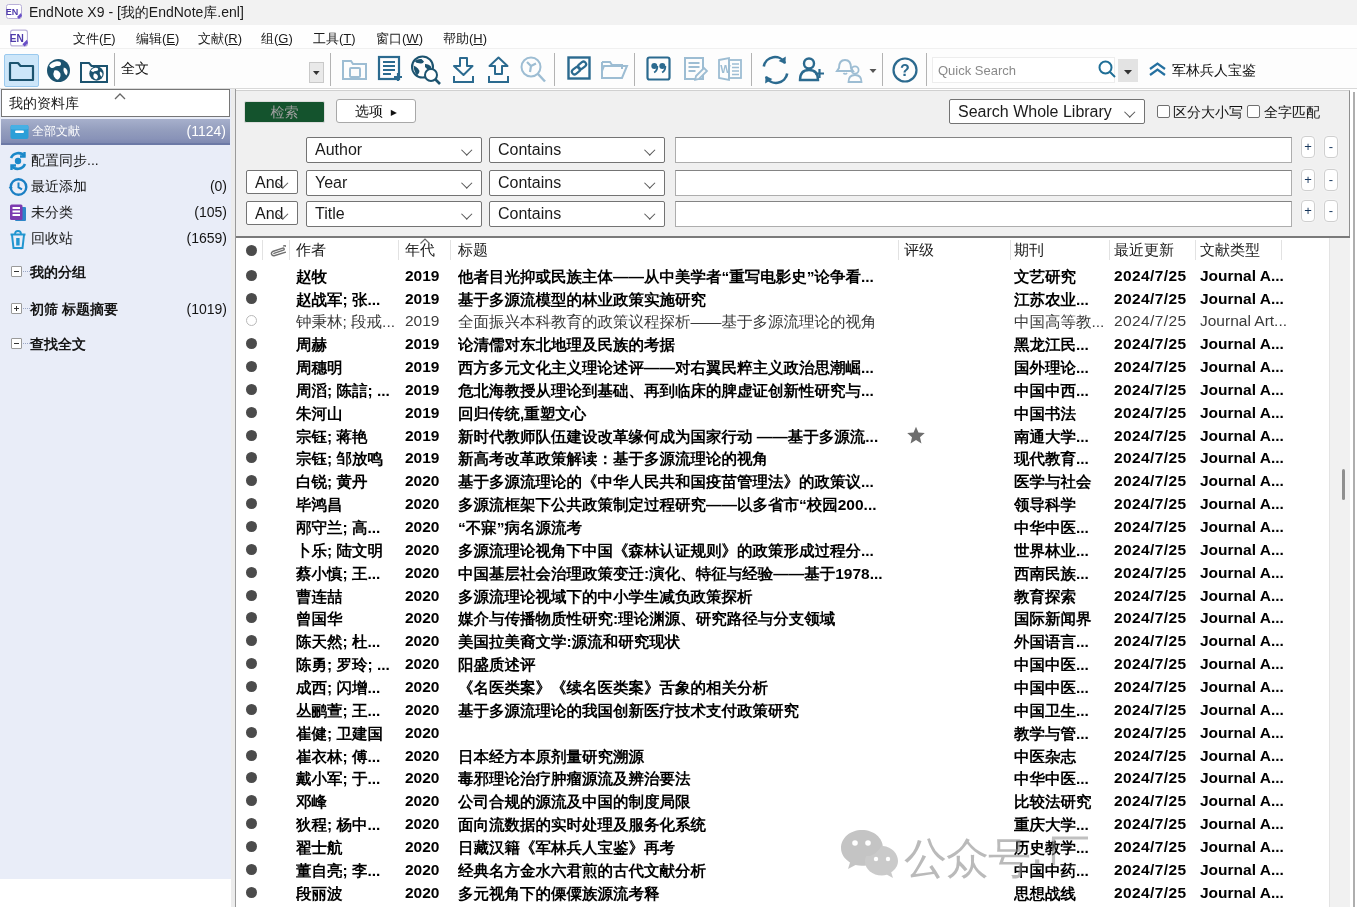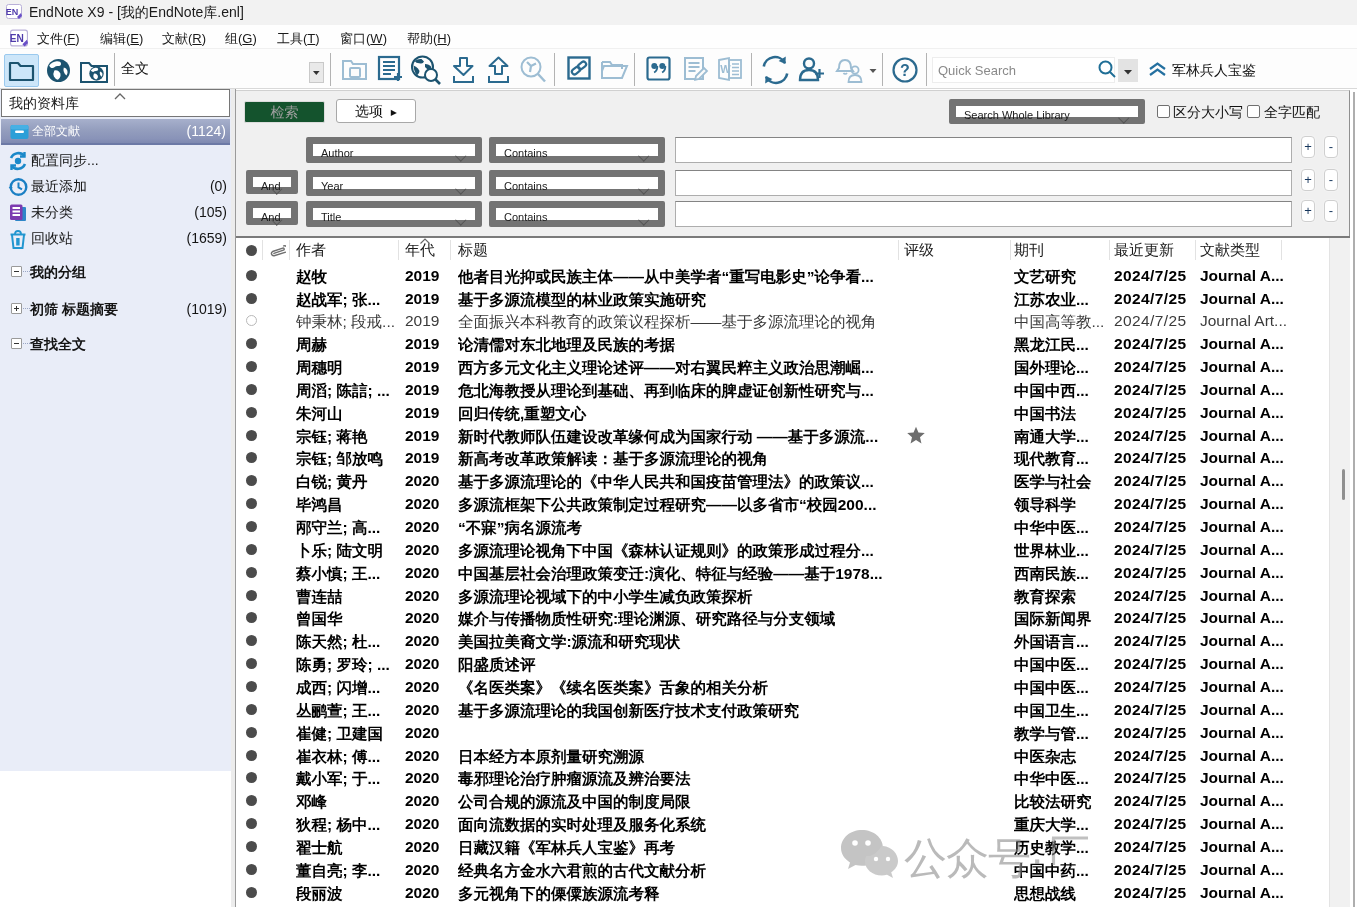--- a/index.html
+++ b/index.html
@@ -1,25 +1,25 @@
 <!DOCTYPE html>
 <html><head><meta charset="utf-8">
 <style>
 *{margin:0;padding:0;box-sizing:border-box;}
 html,body{width:1357px;height:907px;overflow:hidden;background:#fff;
  font-family:"Liberation Sans",sans-serif;}
 .abs{position:absolute;}
 #titlebar{position:absolute;left:0;top:0;width:1357px;height:25px;background:#f2f2f2;}
 #titletext{position:absolute;left:29px;top:4px;font-size:14px;color:#1a1a1a;}
 #menubar{position:absolute;left:0;top:25px;width:1357px;height:23px;background:#fefefe;}
-.mi{position:absolute;top:5px;font-size:13px;color:#1a1a1a;}
+.mi{position:absolute;top:5px;font-size:13px;color:#1a1a1a;margin-left:36px;}
 .mi u{text-decoration:underline;}
 #toolbar{position:absolute;left:0;top:48px;width:1357px;height:41px;background:#fdfdfd;border-top:1px solid #f0f0f0;border-bottom:1px solid #d9d9d9;}
 .tsep{position:absolute;top:4px;width:1px;height:33px;background:#b3b3b3;}
-#sidebar{position:absolute;left:0;top:89px;width:231px;height:682px;background:#e9edf8;}
+#sidebar{position:absolute;left:0;top:89px;width:231px;height:790px;background:#e9edf8;}
 #libbox{position:absolute;left:1px;top:0px;width:229px;height:28px;background:#fff;border:1px solid #767676;}
 #libbox span{position:absolute;left:7px;top:5px;font-size:14px;color:#1a1a1a;}
 #selrow{position:absolute;left:1px;top:30px;width:229px;height:26px;
  background:linear-gradient(180deg,#a7b0cc 0%,#949ebe 45%,#8993b8 82%,#7e89b1 100%);
  border-bottom:2px solid #6c79a6;}
 .srow{position:absolute;left:0;width:231px;height:24px;font-size:14px;color:#141414;}
 .srow .ic{position:absolute;left:8px;top:2px;}
 .srow .tx{position:absolute;left:31px;top:3px;}
 .srow .ct{position:absolute;right:4px;top:3px;}
 .gr{position:absolute;left:0;width:231px;height:20px;font-size:14px;font-weight:700;color:#141414;}
@@ -32,21 +32,21 @@
 #splitter{position:absolute;left:231px;top:89px;width:5px;height:818px;background:#ececec;}
 #mainborder{position:absolute;left:235px;top:89px;width:1px;height:818px;background:#9a9a9a;}
 #panel{position:absolute;left:236px;top:90px;width:1114px;height:146px;background:#f0f0f0;
  border-right:1px solid #909090;border-top:1px solid #d0d0d0;}
 #panelline{position:absolute;left:236px;top:236px;width:1114px;height:2px;background:#7a7a7a;}
 .btn{position:absolute;font-size:14px;text-align:center;}
 #btnsearch{left:8px;top:10px;width:81px;height:22px;background:#14532d;border:1px solid #dcdcdc;
  color:#9f9f9f;line-height:20px;border-radius:2px;}
 #btnopt{left:100px;top:8px;width:80px;height:24px;background:#fff;border:1px solid #a8a8a8;
  color:#111;line-height:22px;border-radius:3px;}
-.combo{position:absolute;background:#fff;border:7px solid #737373;border-radius:2px;font-size:11px;
+.combo{position:absolute;background:#fff;border:1px solid #737373;border-radius:2px;font-size:16px;
  color:#1a1a1a;}
 .combo span{position:absolute;left:8px;top:3px;}
 .combo .chev{position:absolute;left:auto;right:9px;top:8px;width:9px;height:9px;}
 .combo .chev:before{content:"";position:absolute;left:0;top:0;width:6.5px;height:6.5px;border-right:1.4px solid #555;border-bottom:1.4px solid #555;transform:rotate(45deg);}
 .tinput{position:absolute;background:#fff;border:1px solid #adadad;border-top:1px solid #848484;}
 .pm{position:absolute;width:14px;height:22px;background:#fff;border:1px solid #cfcfcf;border-radius:4px;
  font-size:13px;color:#16365c;text-align:center;line-height:20px;box-shadow:0 0 0 1px #f3f3f3;}
 #swl{left:713px;top:8px;width:196px;height:25px;}
 .cb{position:absolute;width:13px;height:13px;background:#fff;border:1px solid #707070;border-radius:2px;}
 .cblab{position:absolute;font-size:14px;color:#111;}

